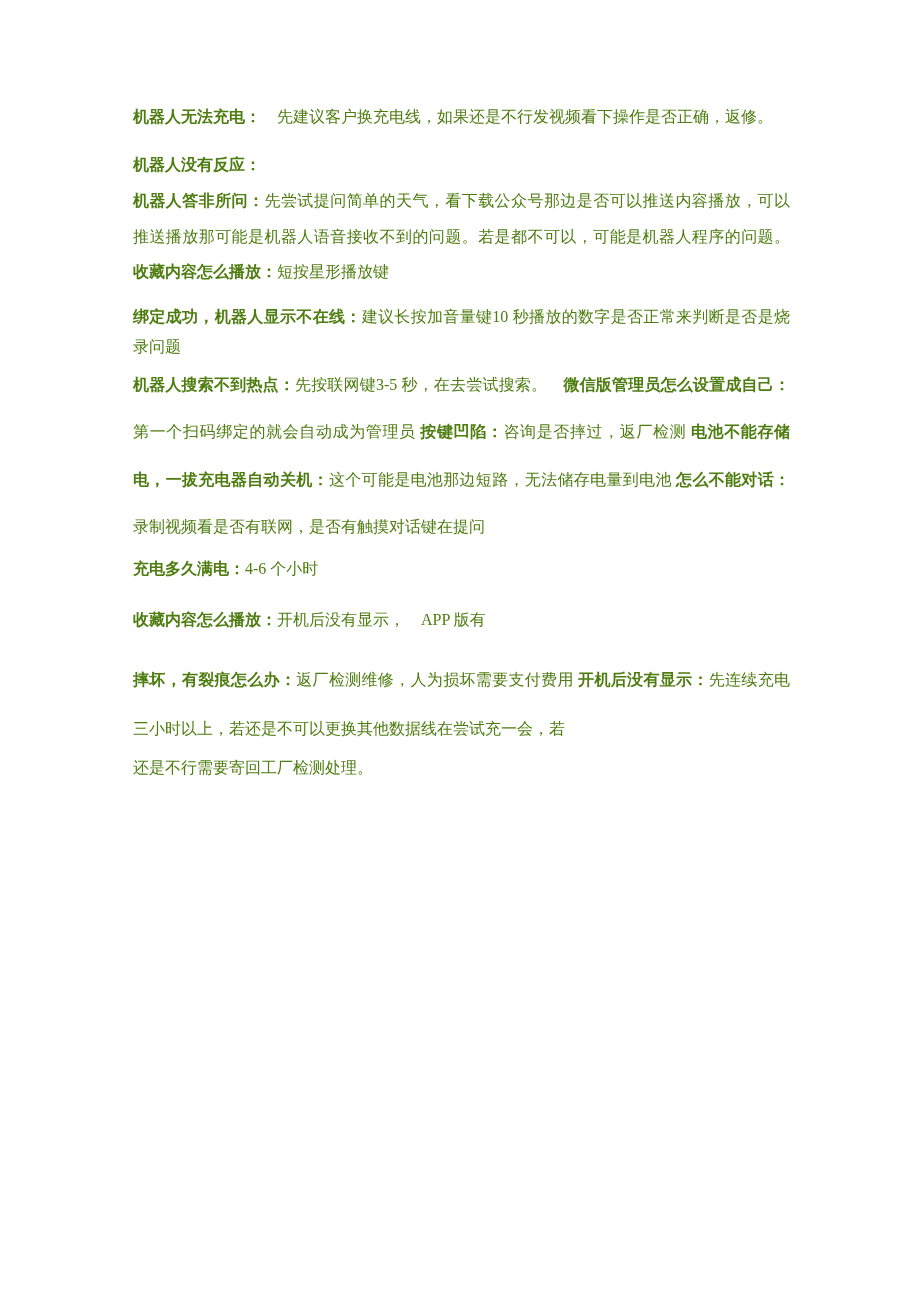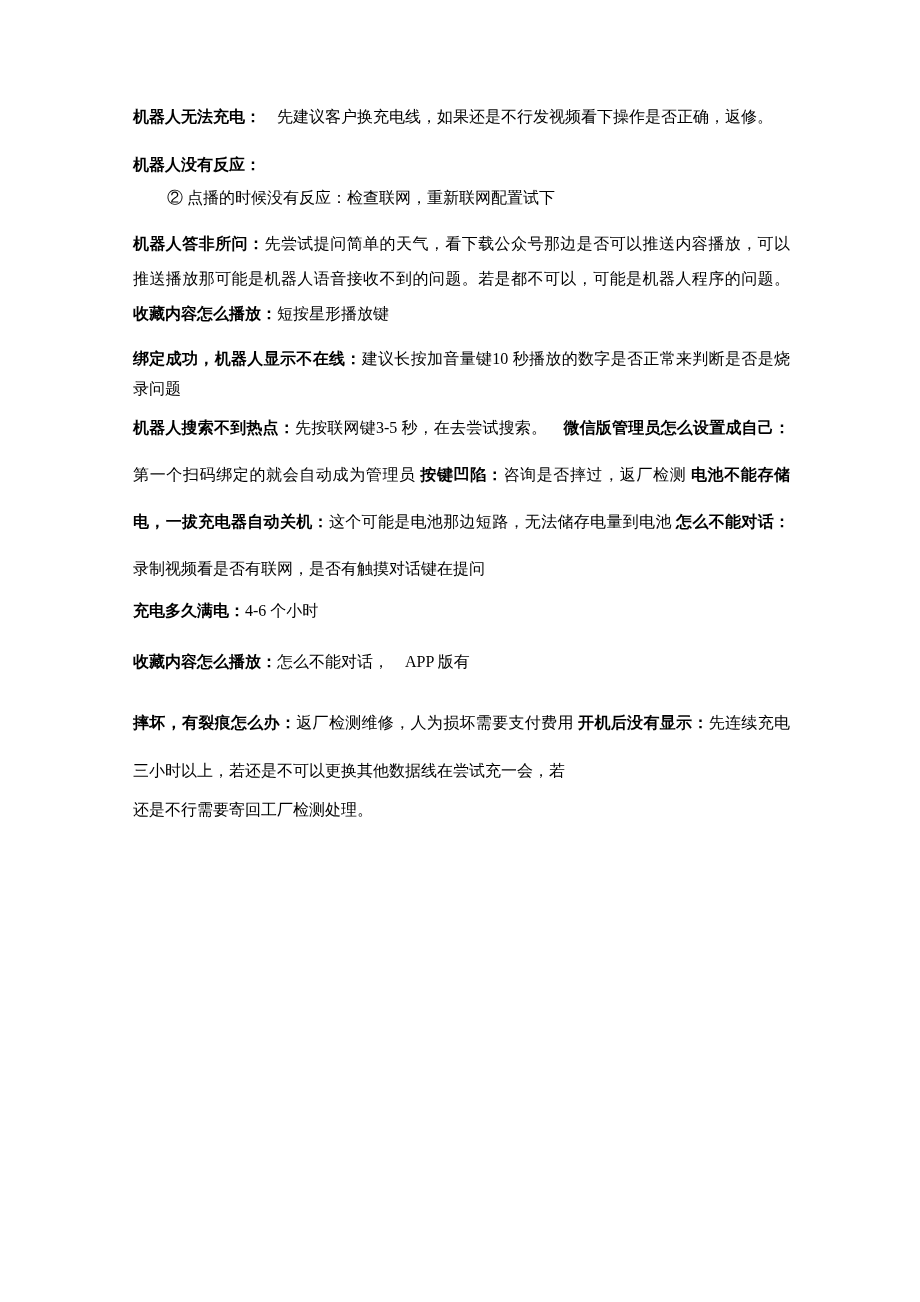--- a/index.html
+++ b/index.html
@@ -42,25 +42,24 @@
   .s-single-c     { line-height: 1.7;  margin-bottom: 23px; }
   .s-loose-d      { line-height: 1.7;  margin-bottom: 0; }
 
   
   .lead-loose { line-height: 3.05; }
   .lead-tight { line-height: 1.7; }
 </style>
 </head>
 <body>
 
-<div class="page" style="background: rgb(255, 255, 255); color: #000000;">
+<div class="page" style="background: rgb(255, 255, 255); color: #4d7c0f;">
   <div class="doc-body">
       <p class="para s-single-a"><span class="seg bold">机器人无法充电：</span><span class="seg">　先建议客户换充电线，如果还是不行发视频看下操作是否正确，返修。</span></p>
       <p class="para s-heading"><span class="seg bold">机器人没有反应：</span></p>
-      <p class="para s-list-item-last"><span class="seg">② 点播的时候没有反应：检查联网，重新联网配置试下</span></p>
       <p class="para s-loose-a"><span class="seg bold">机器人答非所问：</span><span class="seg">先尝试提问简单的天气，看下载公众号那边是否可以推送内容播放，可以 推送播放那可能是机器人语音接收不到的问题。若是都不可以，可能是机器人程序的问题。　</span><span class="seg bold">收藏内容怎么播放：</span><span class="seg">短按星形播放键</span></p>
       <p class="para s-medium-a"><span class="seg bold">绑定成功，机器人显示不在线：</span><span class="seg">建议长按加音量键10 秒播放的数字是否正常来判断是否是烧录问题</span></p>
       <p class="para s-loose-b"><span class="seg bold">机器人搜索不到热点：</span><span class="seg">先按联网键3-5 秒，在去尝试搜索。　</span><span class="seg bold">微信版管理员怎么设置成自己：</span><span class="seg">第一个扫码绑定的就会自动成为管理员 </span><span class="seg bold">按键凹陷：</span><span class="seg">咨询是否摔过，返厂检测 </span><span class="seg bold">电池不能存储电，一拔充电器自动关机：</span><span class="seg">这个可能是电池那边短路，无法储存电量到电池 </span><span class="seg bold">怎么不能对话：</span><span class="seg">录制视频看是否有联网，是否有触摸对话键在提问</span></p>
       <p class="para s-single-b"><span class="seg bold">充电多久满电：</span><span class="seg">4-6 个小时</span></p>
-      <p class="para s-single-c"><span class="seg bold">收藏内容怎么播放：</span><span class="seg">怎么不能对话，　APP 版有</span></p>
+      <p class="para s-single-c"><span class="seg bold">收藏内容怎么播放：</span><span class="seg">开机后没有显示，　APP 版有</span></p>
       <p class="para s-loose-d"><span class="seg bold lead-loose">摔坏，有裂痕怎么办：</span><span class="seg lead-loose">返厂检测维修，人为损坏需要支付费用 </span><span class="seg bold lead-loose">开机后没有显示：</span><span class="seg lead-loose">先连续充电三小时以上，若还是不可以更换其他数据线在尝试充一会，若</span><br><span class="seg lead-tight">还是不行需要寄回工厂检测处理。</span></p>
     </div>
 </div>
 
 </body></html>

